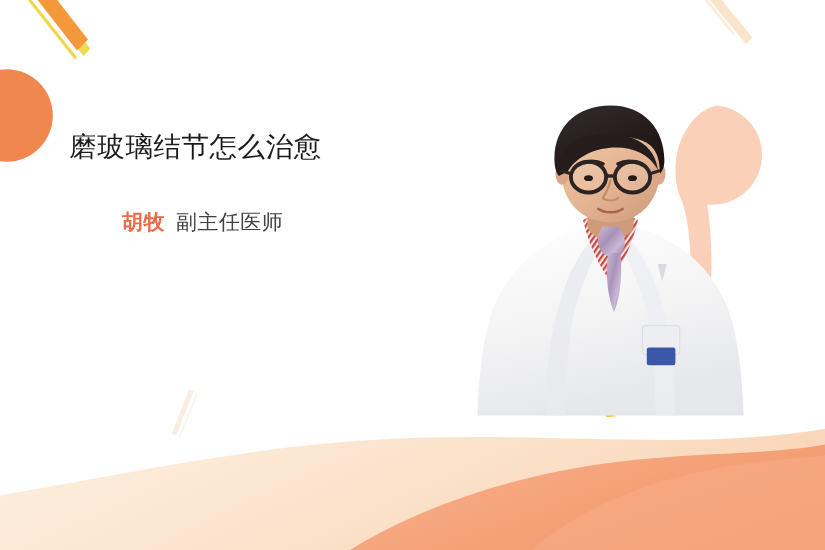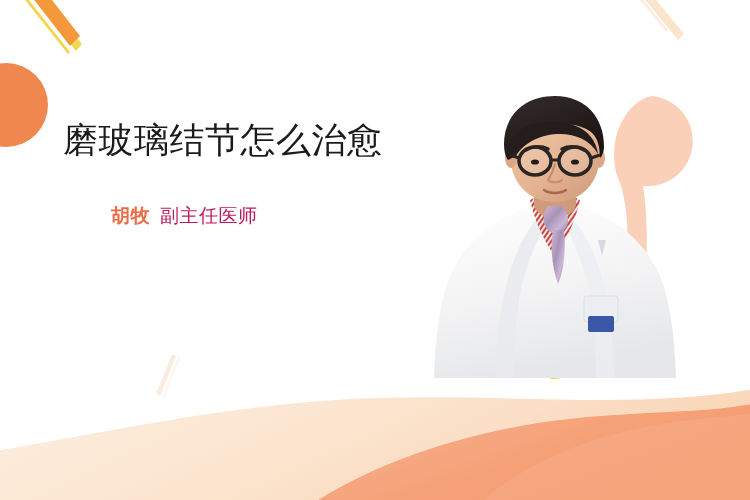--- a/index.html
+++ b/index.html
@@ -31,41 +31,41 @@
     width:250px; height:300px;
   }
 
   
   .text-block {
     position:absolute;
     left:63px; top:118px;
     width:350px;
   }
   .headline {
-    font-size:35px;
+    font-size:25px;
     line-height:1.28;
     font-weight:400;
     color:#1b1b1b;
     letter-spacing:0.5px;
     width:330px;
   }
   .byline {
     margin-top:42px;
     font-size:19px;
     line-height:1.2;
     white-space:nowrap;
   }
   .doc-name {
     font-weight:700;
     color:#ec6a45;
     letter-spacing:0.5px;
     margin-left:48px;
   }
   .doc-title {
-    color:#be185d;
+    color:#404040;
     margin-left:10px;
     letter-spacing:0.5px;
     margin-top:28px;
   }
   .affiliation {
     margin-top:13px;
     font-size:18px;
     line-height:1.45;
     color:#f08060;
     letter-spacing:0.4px;

